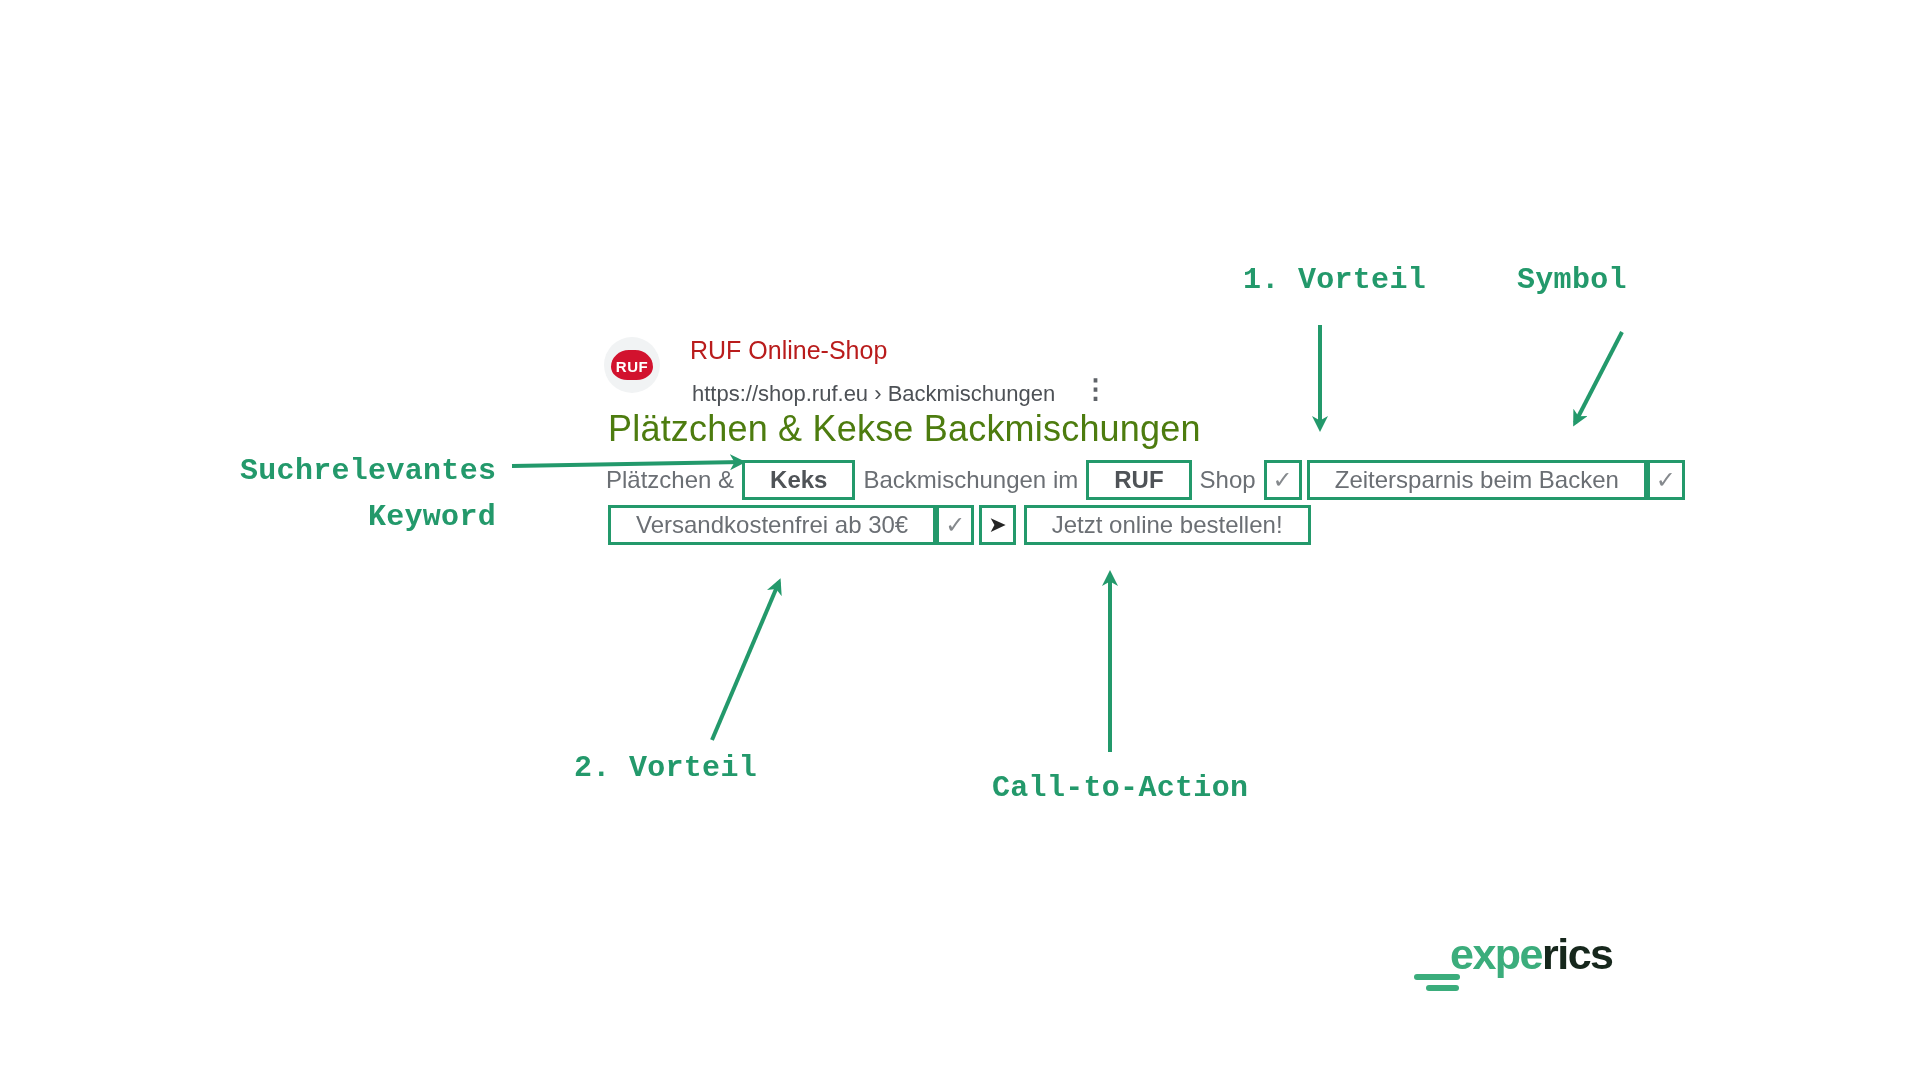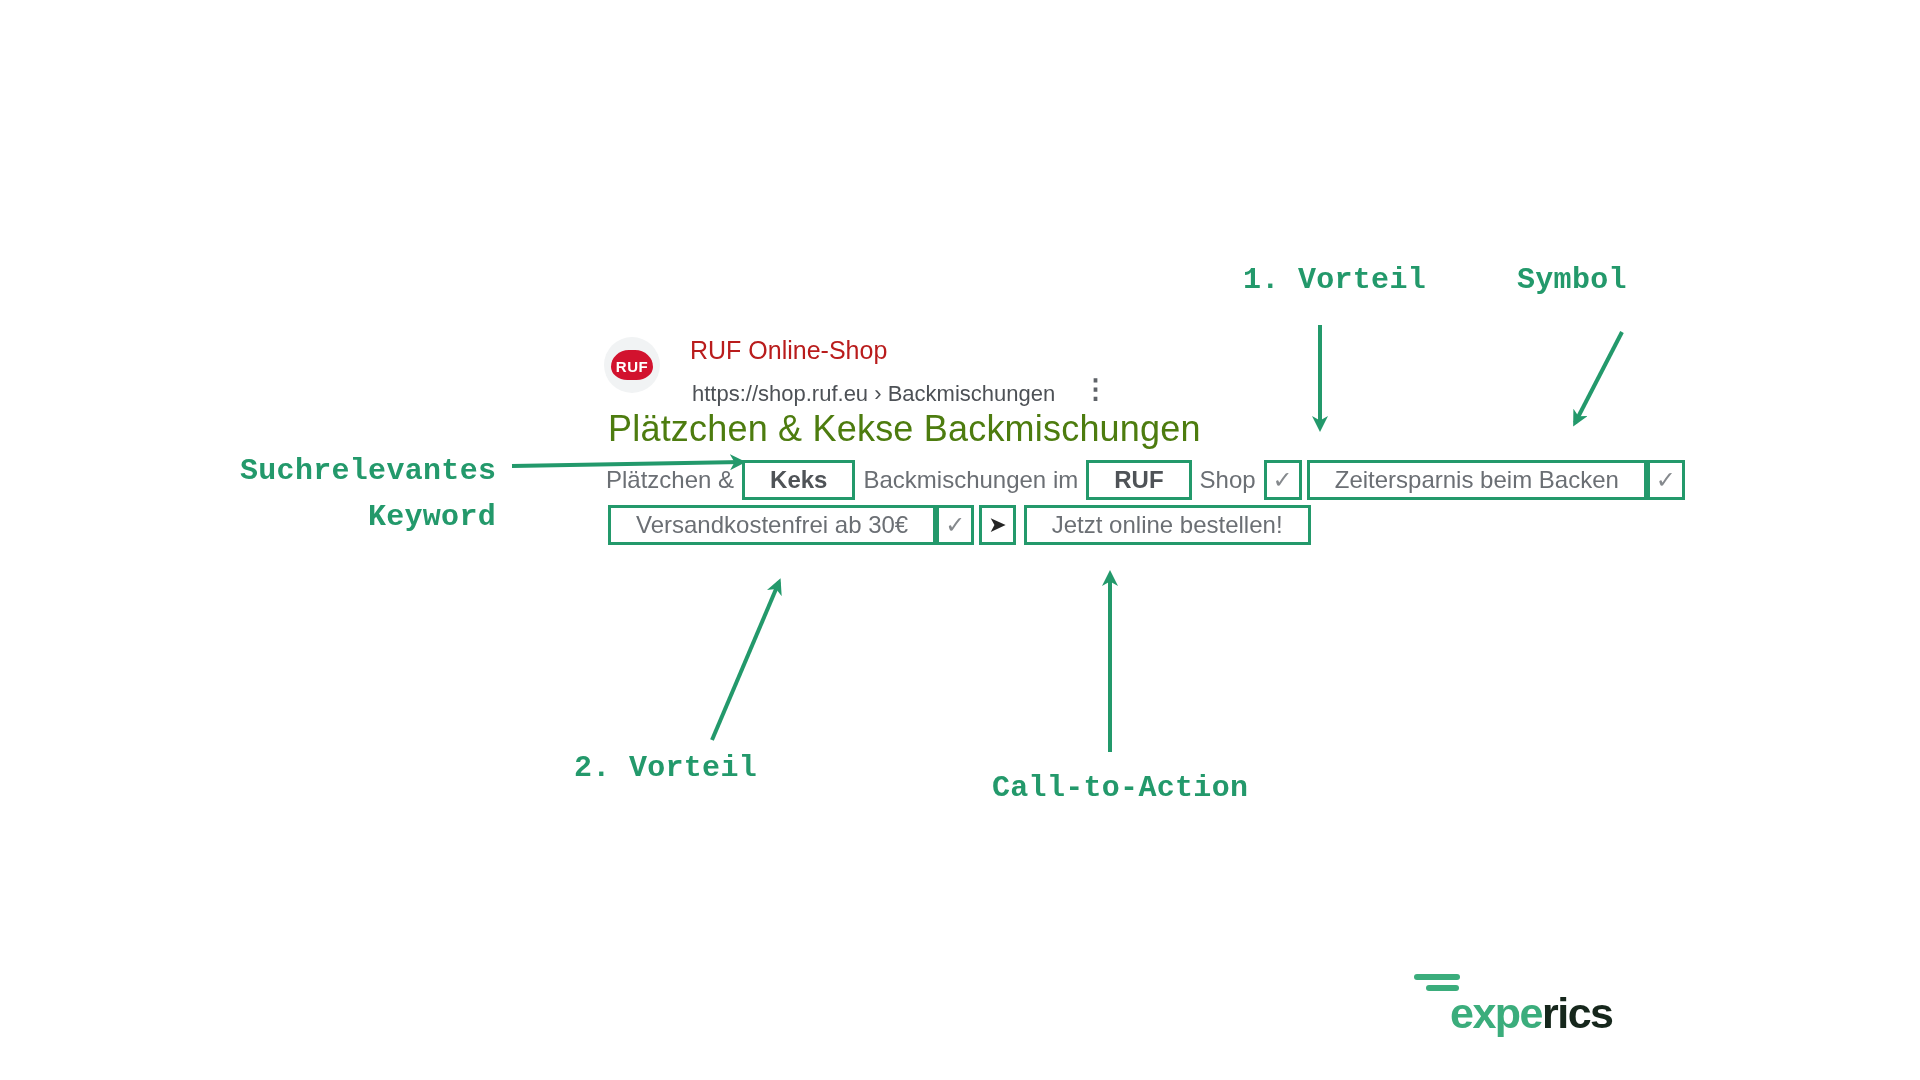--- a/index.html
+++ b/index.html
@@ -55,21 +55,21 @@
   .check{color:#85898d;font-size:24px;}
   .play{color:#252525;font-size:22px;}
   .attach{margin-left:-8px;}
   .near{margin-left:-3px;}
 
   
   .logo-bar{background:#3bad7c;height:6px;border-radius:3px;}
   .logo-bar-top{left:1414px;top:974px;width:46px;}
   .logo-bar-bottom{left:1426px;top:985px;width:33px;}
   .logo-text{
-    left:1450px;top:989px;font-size:43px;font-weight:700;letter-spacing:-1.5px;
+    left:1450px;top:930px;font-size:43px;font-weight:700;letter-spacing:-1.5px;
     font-family:"Liberation Sans",sans-serif;
   }
   .logo-expe{color:#3bad7c;}
   .logo-rics{color:#16271c;}
 </style>
 </head>
 <body>
 
 <div class="stage">
 

